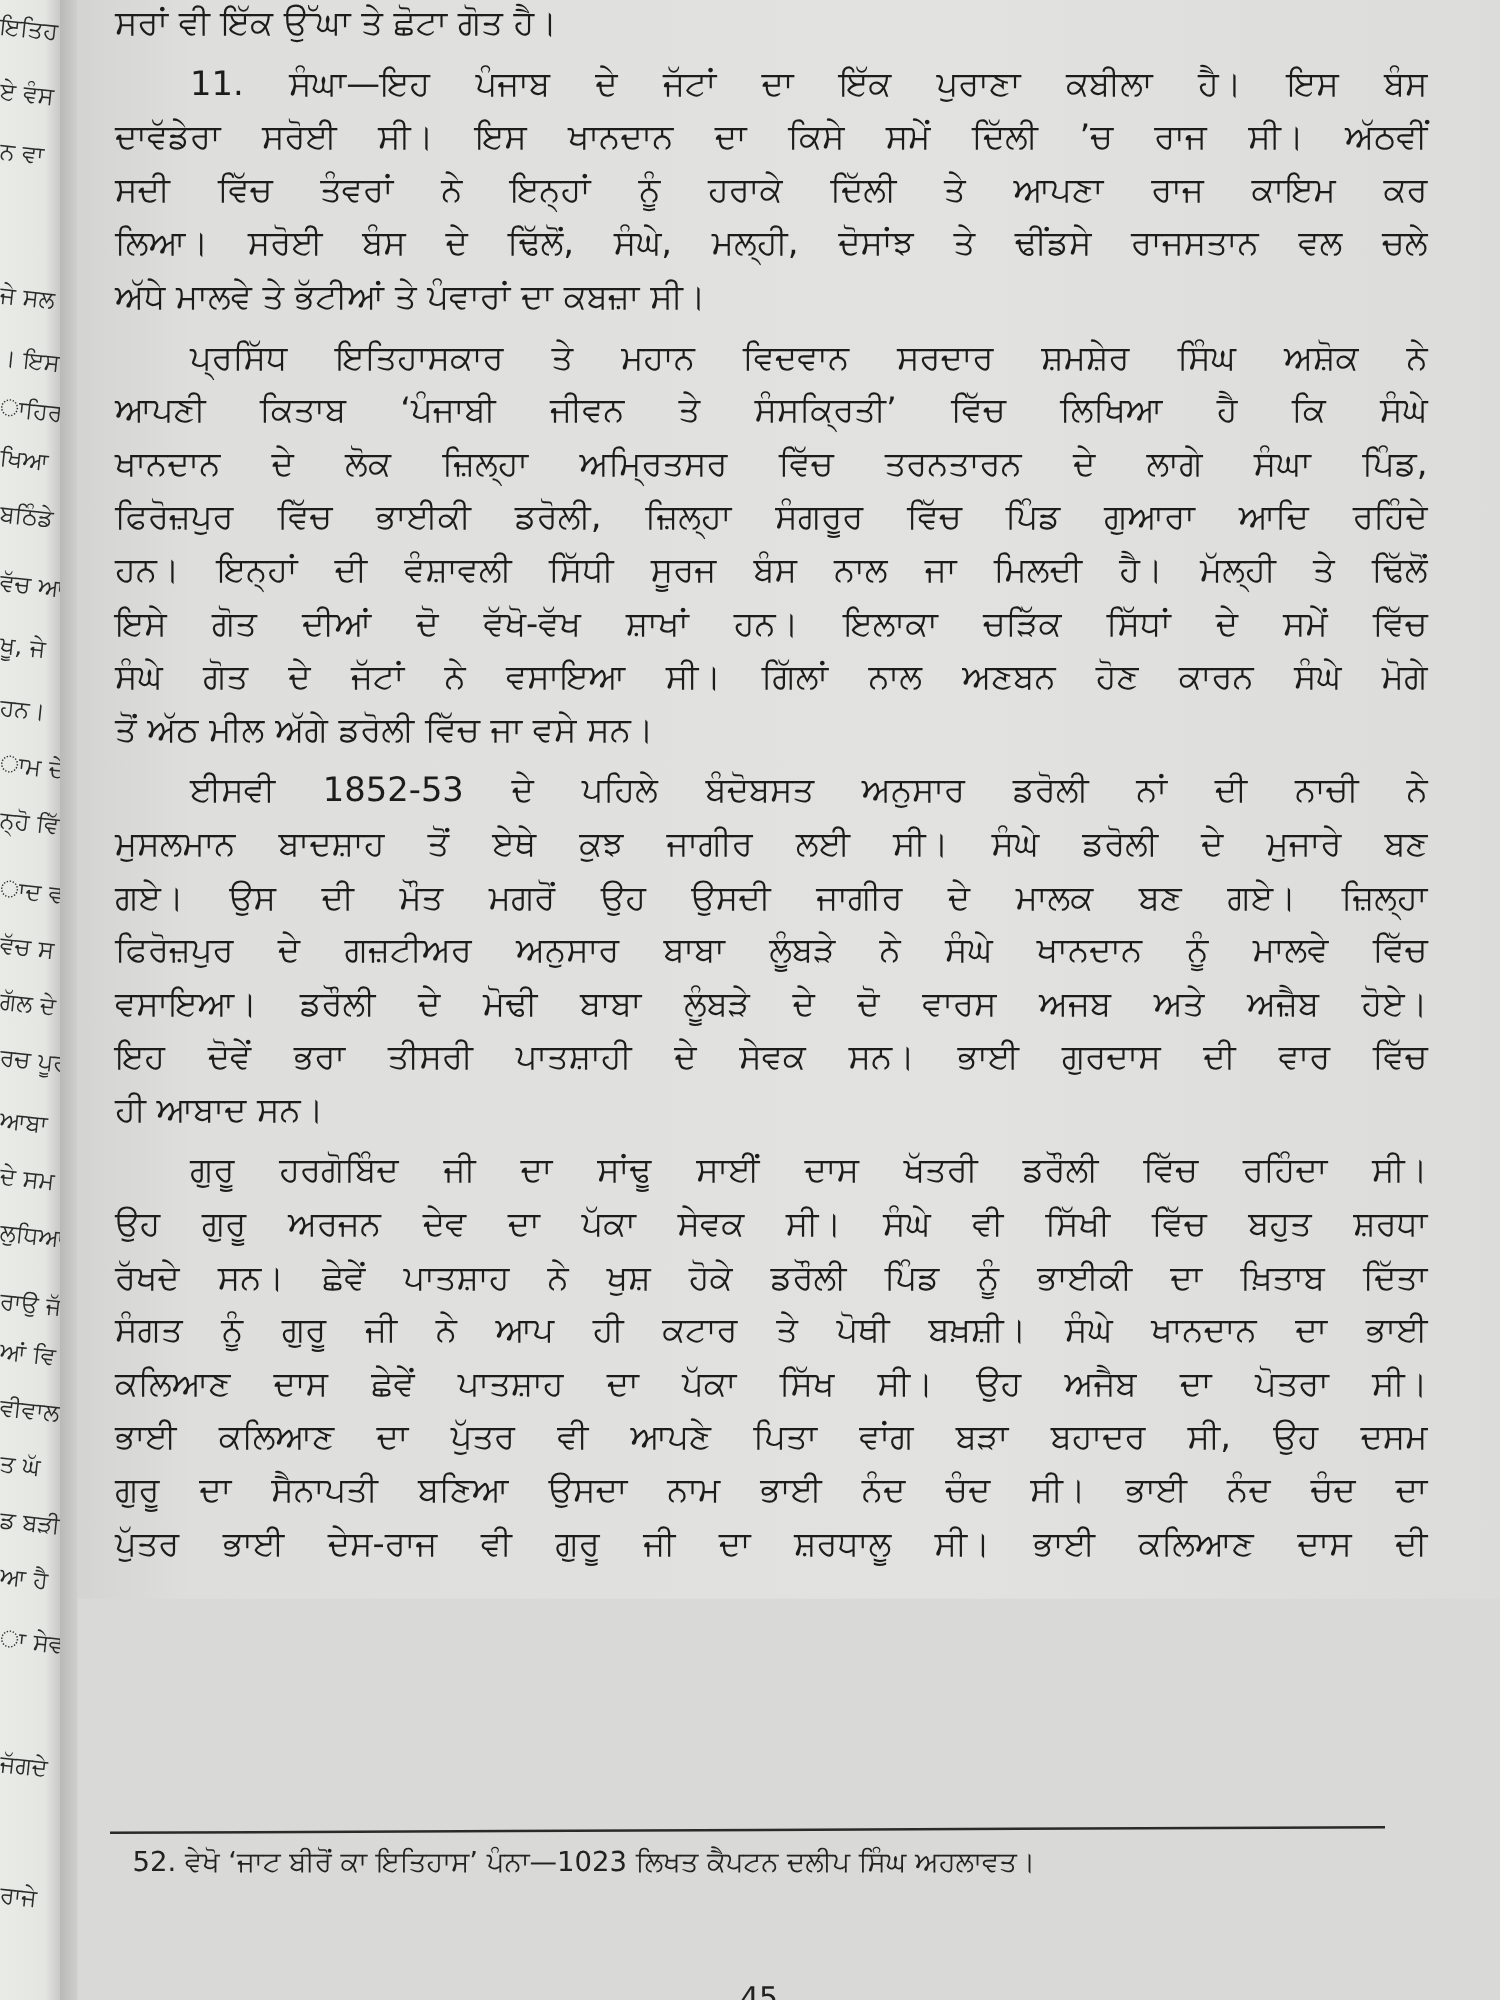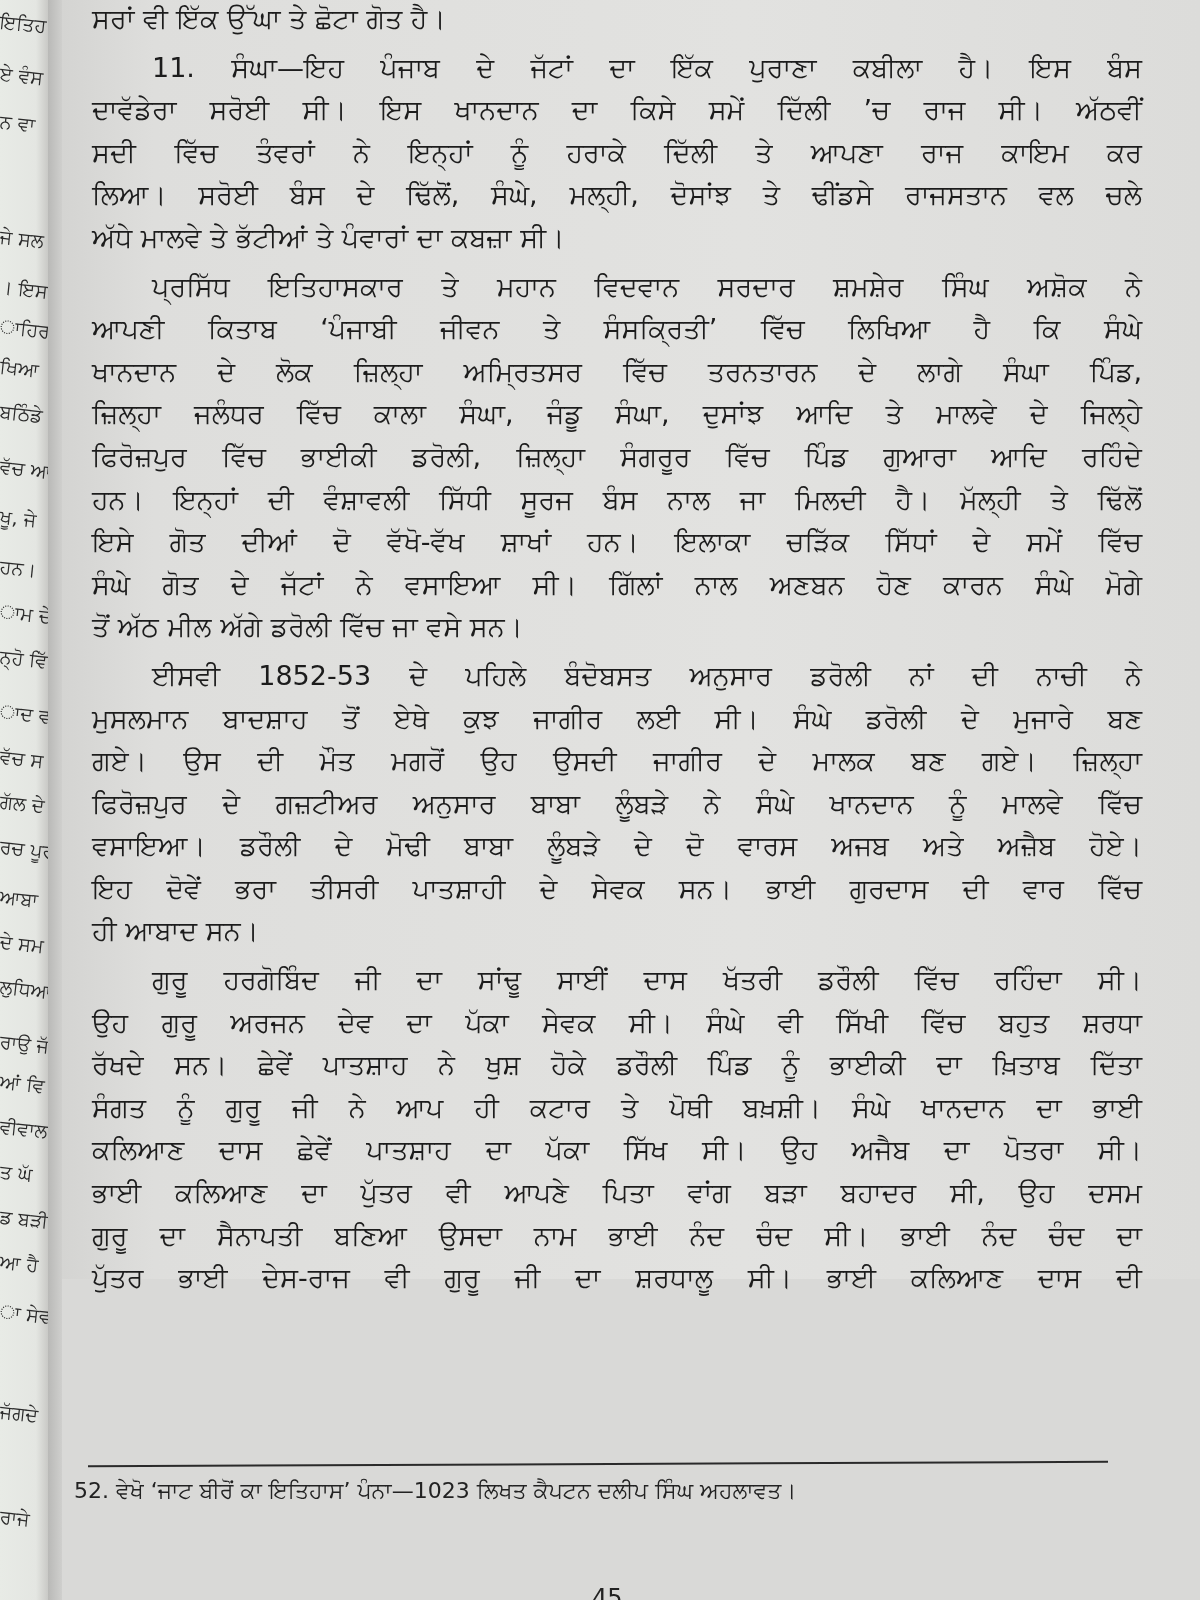--- a/index.html
+++ b/index.html
@@ -31,21 +31,21 @@
   }
   .line { white-space: nowrap; display: block; text-align: justify; text-align-last: justify; height: 42.6px; }
   .line.last { text-align-last: left; }
   .line.indent { padding-left: 60px; }
   .para { margin-bottom: 6px; }
   .footnote-rule {
     position: absolute; left: 26px; top: 1463px; width: 1020px; height: 0;
     border-top: 2.5px solid #2a2a2a; transform: rotate(-0.25deg);
   }
   .footnote {
-    position: absolute; left: 12px; top: 1478px; font-size: 22px; color: #222;
+    position: absolute; left: 44px; top: 1478px; font-size: 22px; color: #222;
     white-space: nowrap;
   }
   .page-number {
     position: absolute; left: 530px; top: 1584px; font-size: 24px; color: #222;
   }
 </style>
 </head>
 <body>
 
 <div class="facing-page" id="facing">
@@ -90,21 +90,20 @@
         <span class="line indent">11. ਸੰਘਾ—ਇਹ ਪੰਜਾਬ ਦੇ ਜੱਟਾਂ ਦਾ ਇੱਕ ਪੁਰਾਣਾ ਕਬੀਲਾ ਹੈ। ਇਸ ਬੰਸ</span>
         <span class="line">ਦਾਵੱਡੇਰਾ ਸਰੋਈ ਸੀ। ਇਸ ਖਾਨਦਾਨ ਦਾ ਕਿਸੇ ਸਮੇਂ ਦਿੱਲੀ ’ਚ ਰਾਜ ਸੀ। ਅੱਠਵੀਂ</span>
         <span class="line">ਸਦੀ ਵਿੱਚ ਤੰਵਰਾਂ ਨੇ ਇਨ੍ਹਾਂ ਨੂੰ ਹਰਾਕੇ ਦਿੱਲੀ ਤੇ ਆਪਣਾ ਰਾਜ ਕਾਇਮ ਕਰ</span>
         <span class="line">ਲਿਆ। ਸਰੋਈ ਬੰਸ ਦੇ ਢਿੱਲੋਂ, ਸੰਘੇ, ਮਲ੍ਹੀ, ਦੋਸਾਂਝ ਤੇ ਢੀਂਡਸੇ ਰਾਜਸਤਾਨ ਵਲ ਚਲੇ</span>
         <span class="line last">ਅੱਧੇ ਮਾਲਵੇ ਤੇ ਭੱਟੀਆਂ ਤੇ ਪੰਵਾਰਾਂ ਦਾ ਕਬਜ਼ਾ ਸੀ।</span>
       </div>
       <div class="para">
         <span class="line indent">ਪ੍ਰਸਿੱਧ ਇਤਿਹਾਸਕਾਰ ਤੇ ਮਹਾਨ ਵਿਦਵਾਨ ਸਰਦਾਰ ਸ਼ਮਸ਼ੇਰ ਸਿੰਘ ਅਸ਼ੋਕ ਨੇ</span>
         <span class="line">ਆਪਣੀ ਕਿਤਾਬ ‘ਪੰਜਾਬੀ ਜੀਵਨ ਤੇ ਸੰਸਕ੍ਰਿਤੀ’ ਵਿੱਚ ਲਿਖਿਆ ਹੈ ਕਿ ਸੰਘੇ</span>
         <span class="line">ਖਾਨਦਾਨ ਦੇ ਲੋਕ ਜ਼ਿਲ੍ਹਾ ਅਮ੍ਰਿਤਸਰ ਵਿੱਚ ਤਰਨਤਾਰਨ ਦੇ ਲਾਗੇ ਸੰਘਾ ਪਿੰਡ,</span>
-        <span class="line">ਜ਼ਿਲ੍ਹਾ ਜਲੰਧਰ ਵਿੱਚ ਕਾਲਾ ਸੰਘਾ, ਜੰਡੂ ਸੰਘਾ, ਦੁਸਾਂਝ ਆਦਿ ਤੇ ਮਾਲਵੇ ਦੇ ਜਿਲ੍ਹੇ</span>
         <span class="line">ਫਿਰੋਜ਼ਪੁਰ ਵਿੱਚ ਭਾਈਕੀ ਡਰੋਲੀ, ਜ਼ਿਲ੍ਹਾ ਸੰਗਰੂਰ ਵਿੱਚ ਪਿੰਡ ਗੁਆਰਾ ਆਦਿ ਰਹਿੰਦੇ</span>
         <span class="line">ਹਨ। ਇਨ੍ਹਾਂ ਦੀ ਵੰਸ਼ਾਵਲੀ ਸਿੱਧੀ ਸੂਰਜ ਬੰਸ ਨਾਲ ਜਾ ਮਿਲਦੀ ਹੈ। ਮੱਲ੍ਹੀ ਤੇ ਢਿੱਲੋਂ</span>
         <span class="line">ਇਸੇ ਗੋਤ ਦੀਆਂ ਦੋ ਵੱਖੋ-ਵੱਖ ਸ਼ਾਖਾਂ ਹਨ। ਇਲਾਕਾ ਚੜਿੱਕ ਸਿੱਧਾਂ ਦੇ ਸਮੇਂ ਵਿੱਚ</span>
         <span class="line">ਸੰਘੇ ਗੋਤ ਦੇ ਜੱਟਾਂ ਨੇ ਵਸਾਇਆ ਸੀ। ਗਿੱਲਾਂ ਨਾਲ ਅਣਬਨ ਹੋਣ ਕਾਰਨ ਸੰਘੇ ਮੋਗੇ</span>
         <span class="line last">ਤੋਂ ਅੱਠ ਮੀਲ ਅੱਗੇ ਡਰੋਲੀ ਵਿੱਚ ਜਾ ਵਸੇ ਸਨ।</span>
       </div>
       <div class="para">
         <span class="line indent">ਈਸਵੀ 1852-53 ਦੇ ਪਹਿਲੇ ਬੰਦੋਬਸਤ ਅਨੁਸਾਰ ਡਰੋਲੀ ਨਾਂ ਦੀ ਨਾਚੀ ਨੇ</span>
         <span class="line">ਮੁਸਲਮਾਨ ਬਾਦਸ਼ਾਹ ਤੋਂ ਏਥੇ ਕੁਝ ਜਾਗੀਰ ਲਈ ਸੀ। ਸੰਘੇ ਡਰੋਲੀ ਦੇ ਮੁਜਾਰੇ ਬਣ</span>
         <span class="line">ਗਏ। ਉਸ ਦੀ ਮੌਤ ਮਗਰੋਂ ਉਹ ਉਸਦੀ ਜਾਗੀਰ ਦੇ ਮਾਲਕ ਬਣ ਗਏ। ਜ਼ਿਲ੍ਹਾ</span>

